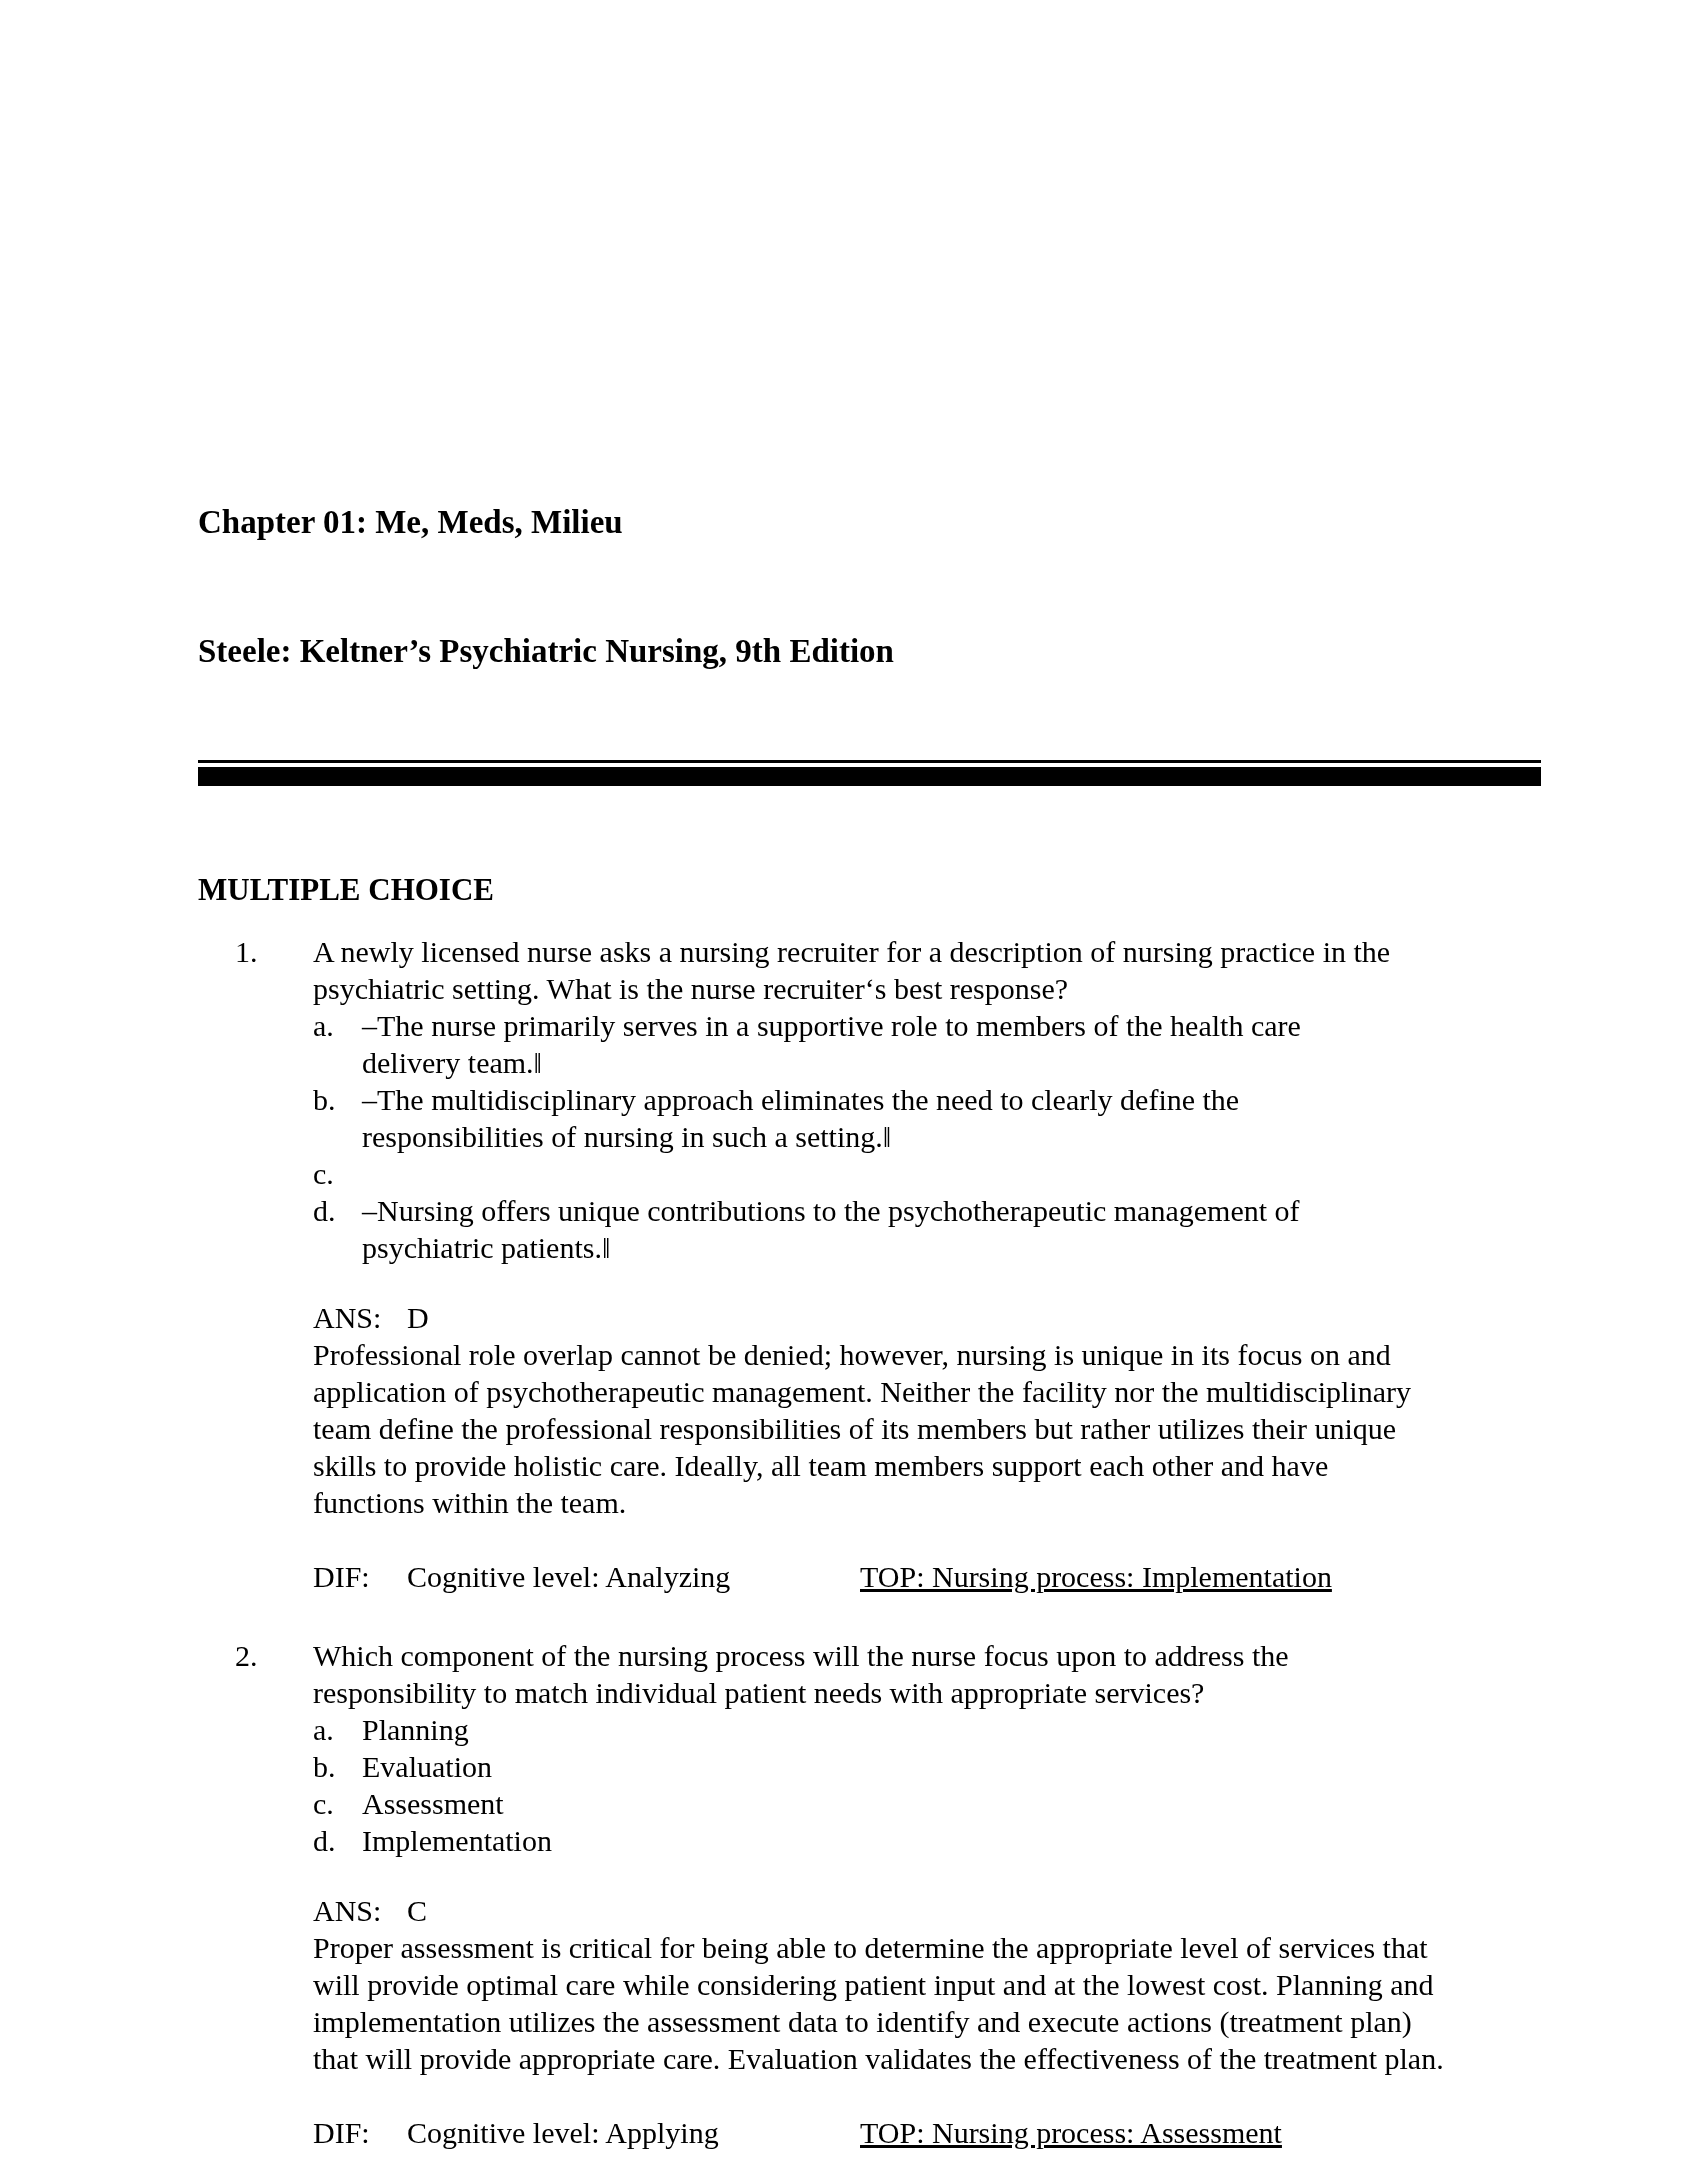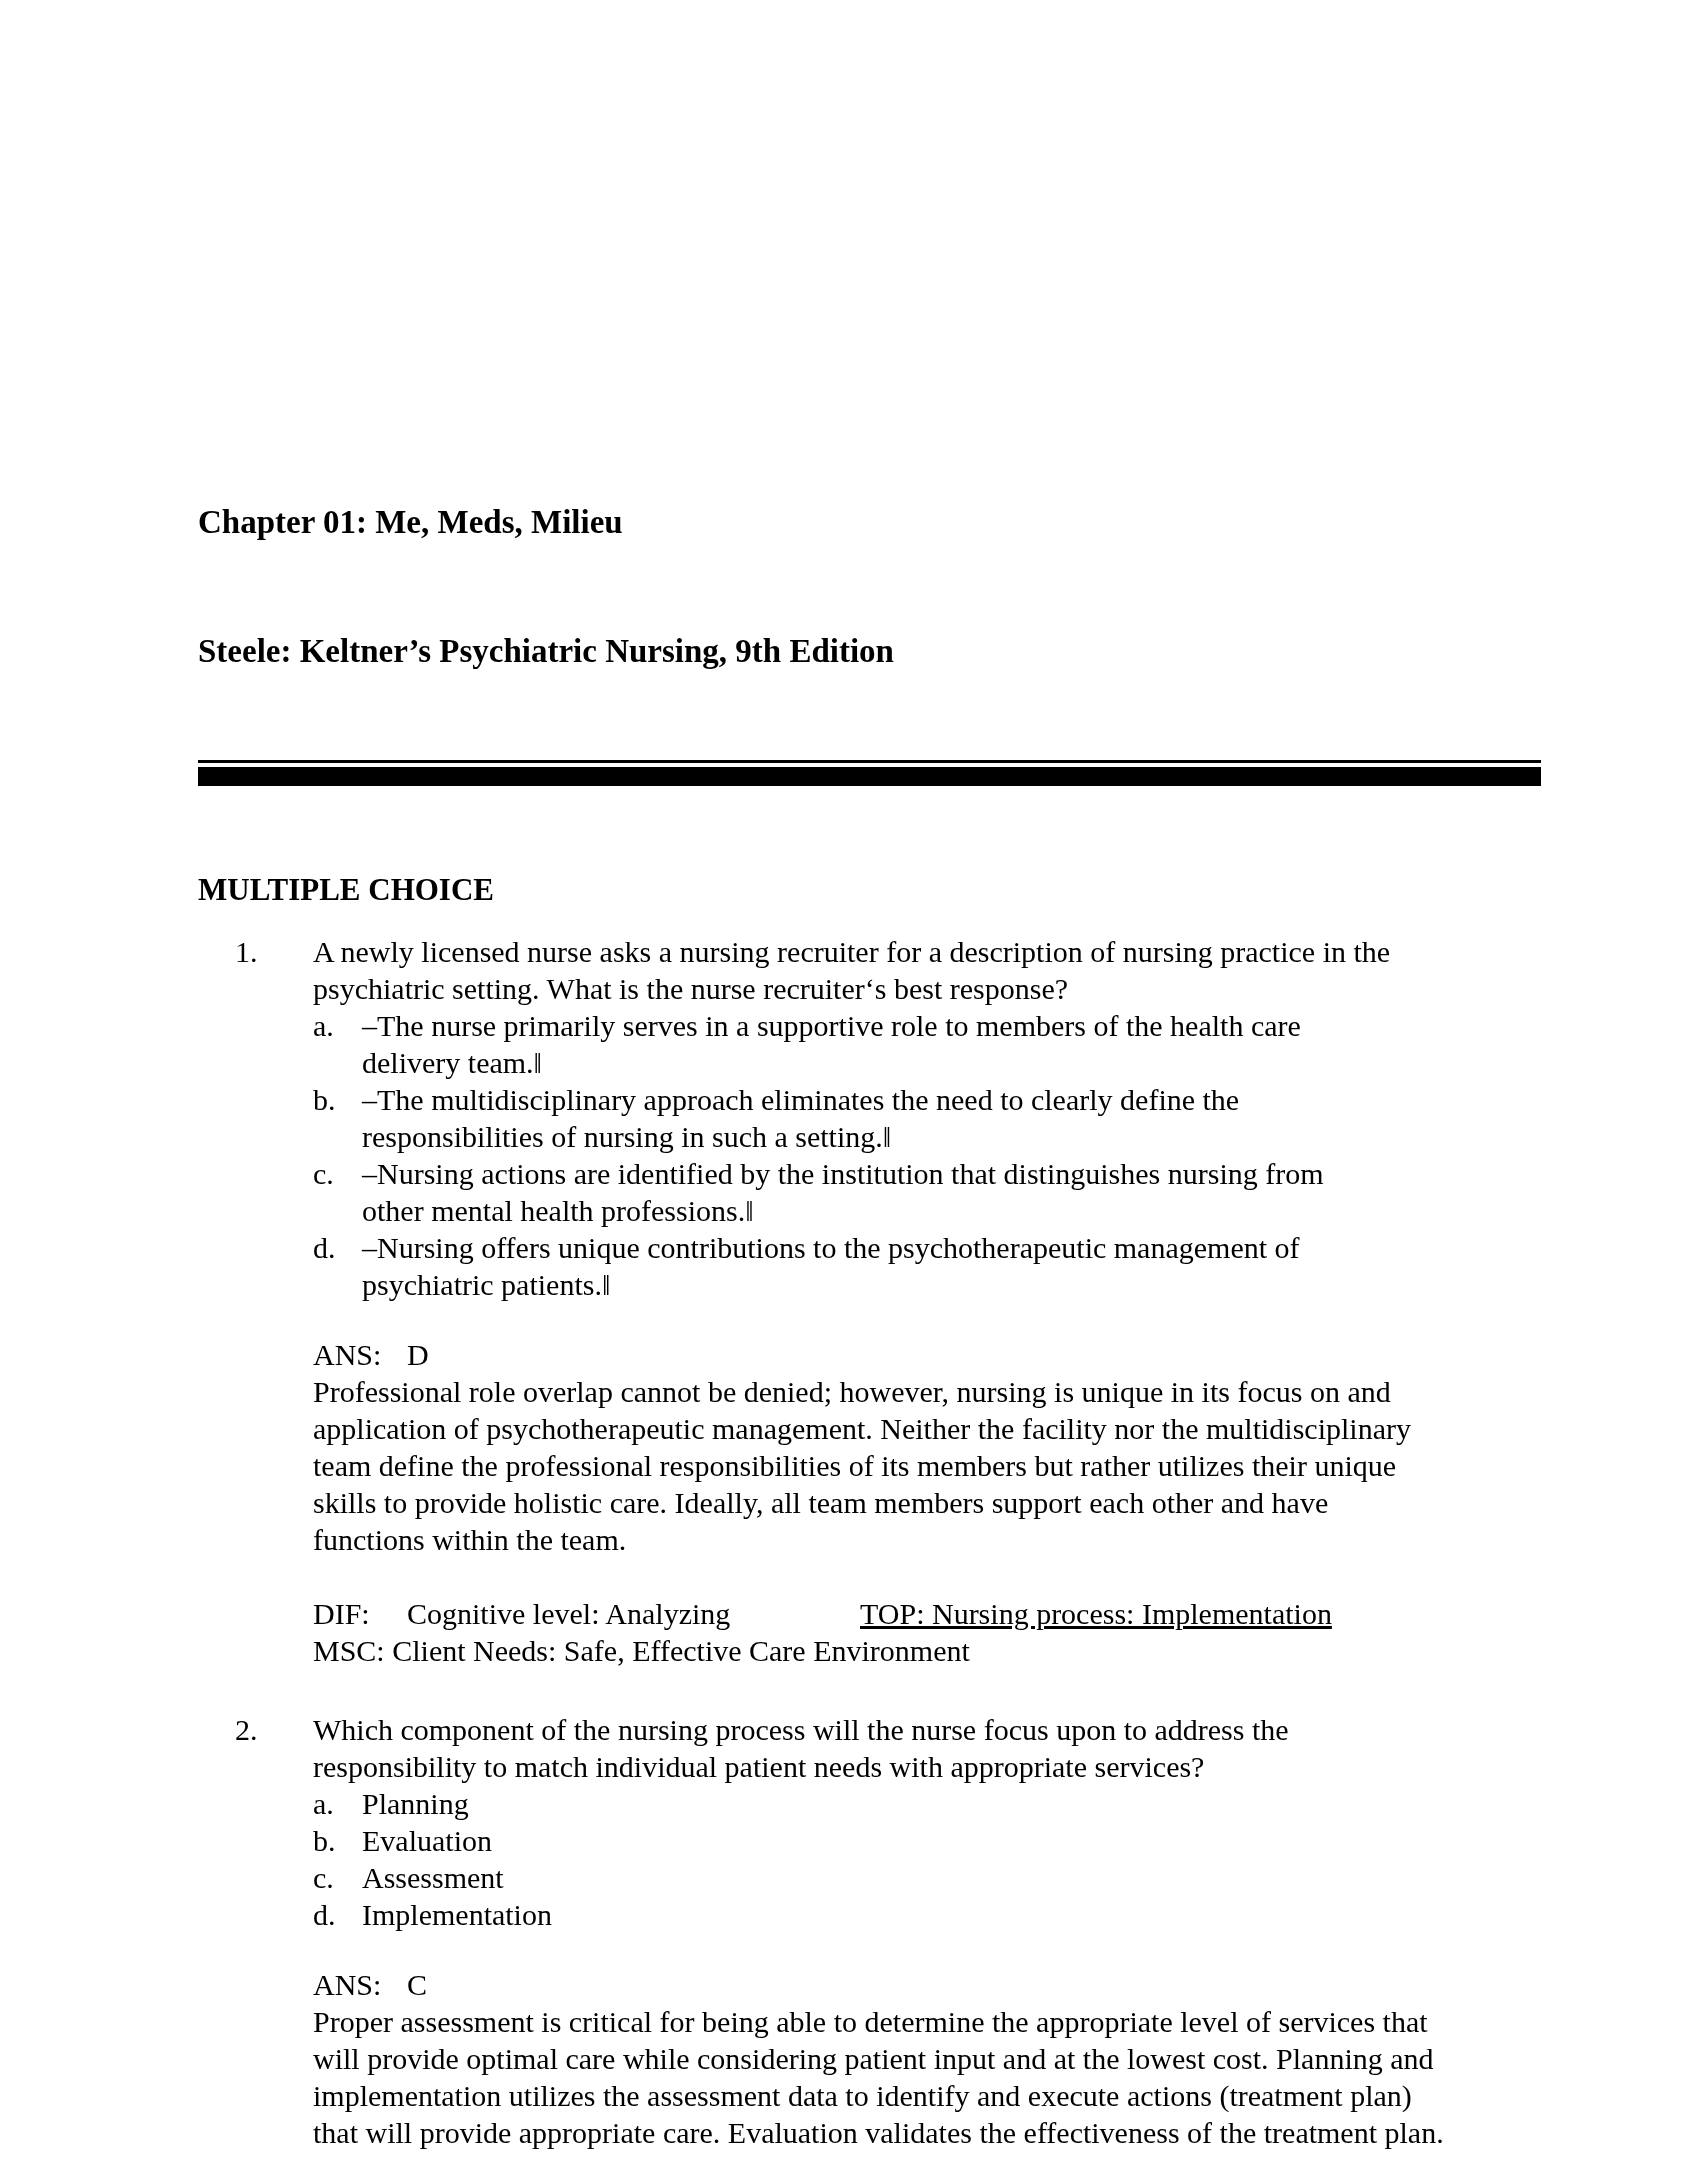--- a/index.html
+++ b/index.html
@@ -53,41 +53,38 @@
           <div class="pre">–The nurse primarily serves in a supportive role to members of the health care
 delivery team.‖</div>
         </div>
         <div class="option">
           <div class="oletter">b.</div>
           <div class="pre">–The multidisciplinary approach eliminates the need to clearly define the
 responsibilities of nursing in such a setting.‖</div>
         </div>
         <div class="option">
           <div class="oletter">c.</div>
-          <div class="pre">–Nursing actions are identified by the institution that distinguishes nursing from
-other mental health professions.‖</div>
         </div>
         <div class="option">
           <div class="oletter">d.</div>
           <div class="pre">–Nursing offers unique contributions to the psychotherapeutic management of
 psychiatric patients.‖</div>
         </div>
       </div>
       <div class="ans-line">
         <span class="ans-label">ANS:</span><span>D</span>
       </div>
       <div class="pre">Professional role overlap cannot be denied; however, nursing is unique in its focus on and
 application of psychotherapeutic management. Neither the facility nor the multidisciplinary
 team define the professional responsibilities of its members but rather utilizes their unique
 skills to provide holistic care. Ideally, all team members support each other and have
 functions within the team.</div>
       <div class="meta-line">
         <span class="dif-label">DIF:</span><span class="dif-value">Cognitive level: Analyzing</span><span>TOP: Nursing process: Implementation</span>
       </div>
-      <div>MSC: Client Needs: Safe, Effective Care Environment</div>
     </div>
   </div>
 
   <div class="question">
     <div class="qnum">2.</div>
     <div class="qbody">
       <div class="pre">Which component of the nursing process will the nurse focus upon to address the
 responsibility to match individual patient needs with appropriate services?</div>
       <div>
         <div class="option">

